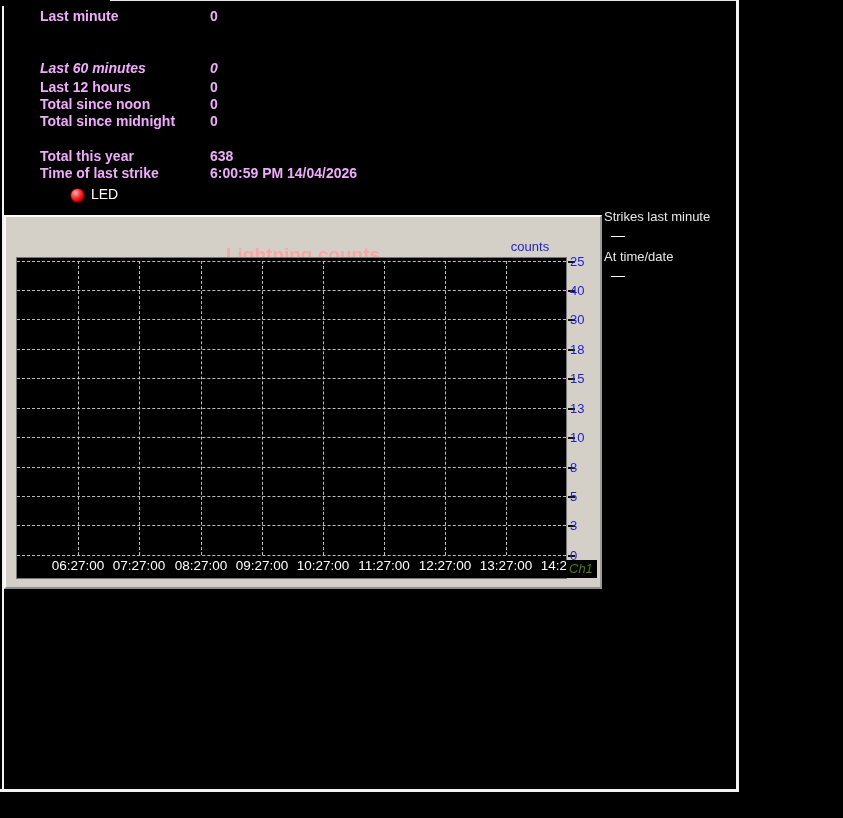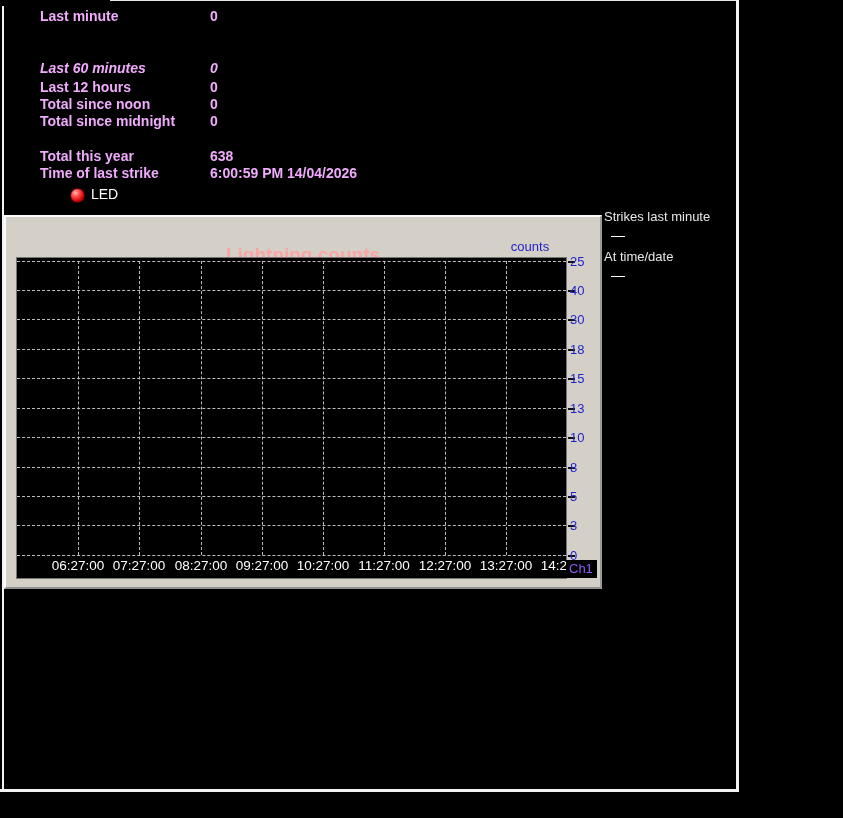--- a/index.html
+++ b/index.html
@@ -27,21 +27,21 @@
   #plot{position:absolute;left:16px;top:257px;width:549px;height:320px;background:#000;
         border:1px solid #757575;overflow:hidden;}
   .glh{position:absolute;left:0;width:549px;height:0;border-top:1px dashed #bdbdbd;}
   .glv{position:absolute;top:3px;height:294px;width:0;border-left:1px dashed #bdbdbd;}
   .xlab{position:absolute;top:300px;transform:translateX(-50%);color:#fff;
         font-size:13.5px;white-space:nowrap;}
   .ytick{position:absolute;left:570px;width:22px;text-align:left;color:#2222cc;
          font-size:13px;height:15px;line-height:15px;}
   .ymark{position:absolute;left:568px;width:7px;height:2px;background:#111;}
   #ch1{position:absolute;left:566px;top:560px;width:31px;height:18px;background:#000;
-       color:#8b5cf6;font-size:13px;line-height:18px;padding-left:3px;box-sizing:border-box;}
+       color:#4d7c0f;font-size:13px;line-height:18px;padding-left:3px;box-sizing:border-box;font-style:italic;}
   
   .side-lbl{position:absolute;left:604px;color:#e8e8e8;font-size:13px;white-space:nowrap;}
   .side-val{position:absolute;left:611px;color:#fff;font-size:14px;}
 </style>
 </head>
 <body>
 
 <div id="app">
 
   <div class="frame" style="left:110px;top:0;width:629px;height:1px;background:#e6e6e6;"></div>

